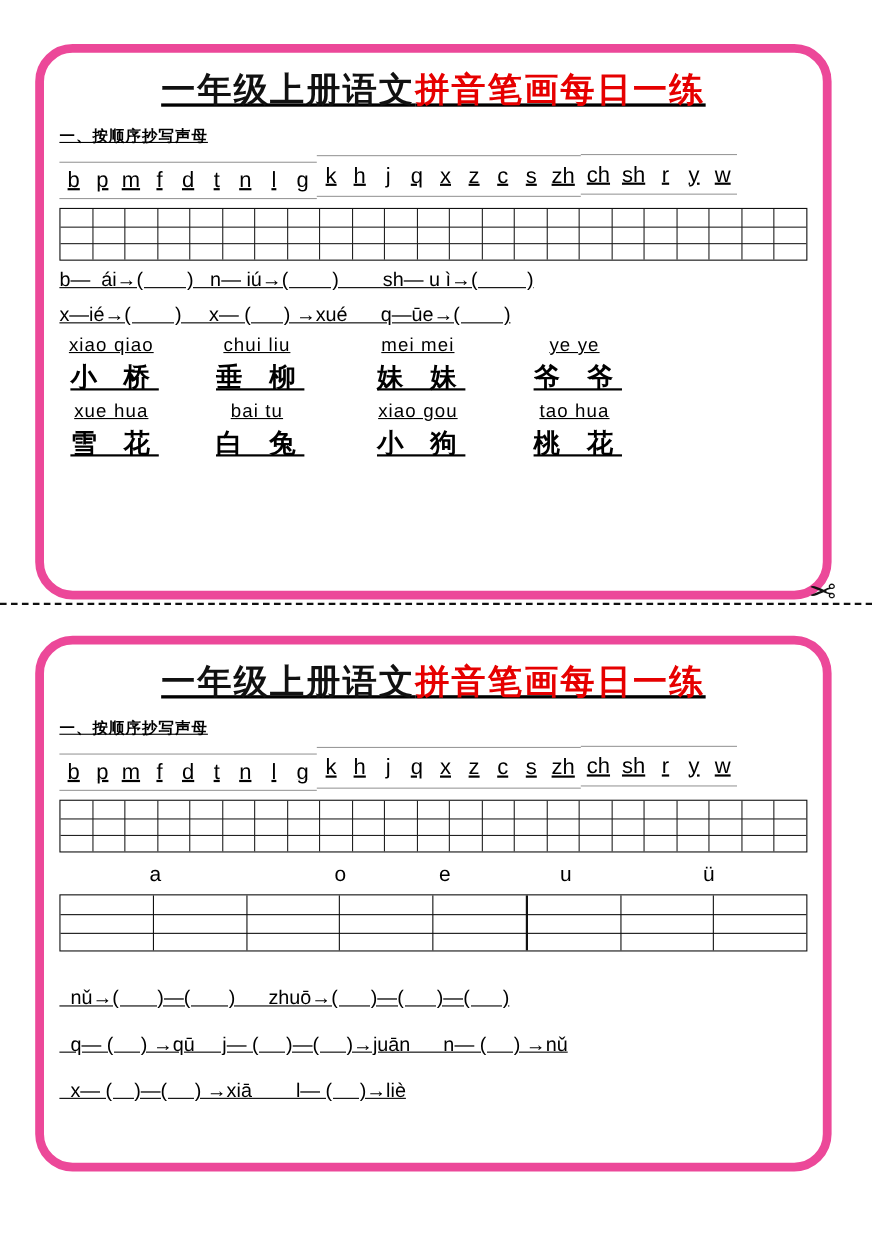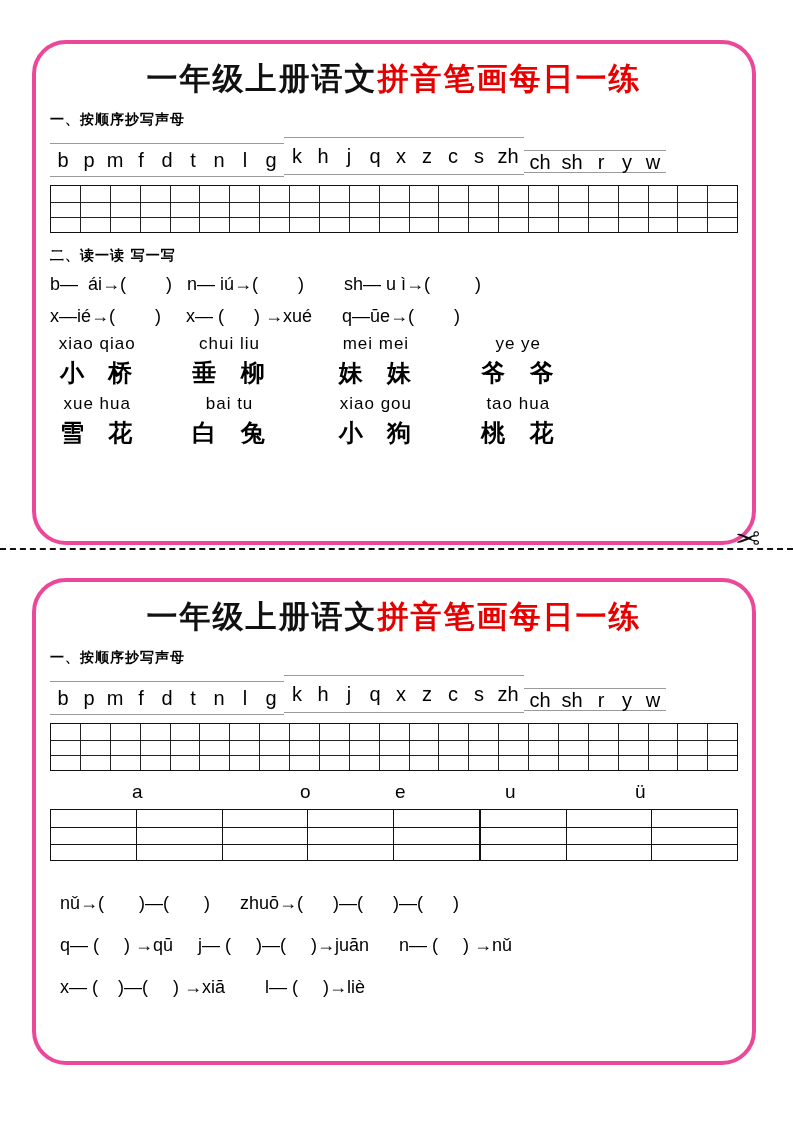--- a/index.html
+++ b/index.html
@@ -21,24 +21,25 @@
     position: absolute;
     left: 0;
     top: 0;
     width: 793px;
     height: 1121px;
   }
 
   
   .card {
     position: absolute;
-    border: 4px solid #ec4899;
+    border: 8px solid #ec4899;
     border-radius: 34px;
     box-sizing: border-box;
     background: #fff;
+    text-decoration: underline;
   }
   .card-top {
     left: 32px;
     top: 40px;
     width: 724px;
     height: 505px;
   }
   .card-bottom {
     left: 32px;
     top: 578px;
@@ -79,21 +80,21 @@
   }
   .ini-group {
     display: flex;
     border-top: 1.5px solid #9a9a9a;
     border-bottom: 1.5px solid #9a9a9a;
     align-items: center;
     box-sizing: border-box;
   }
   .ini-group.g1 { height: 34px; }
   .ini-group.g2 { height: 38px; margin-bottom: 2px; }
-  .ini-group.g3 { height: 23px; margin-bottom: 4px; }
+  .ini-group.g3 { height: 37px; margin-bottom: 4px; }
   .ini-cell {
     font-size: 20px;
     font-family: "Liberation Sans", sans-serif;
     text-align: center;
     line-height: 1;
     padding: 0 1px;
   }
 
   
   .tiangrid {
@@ -273,21 +274,20 @@
         <div class="col"></div>
         <div class="col"></div>
         <div class="col"></div>
         <div class="col"></div>
         <div class="col"></div>
         <div class="col"></div>
         <div class="col"></div>
         <div class="col"></div>
       </div>
 
-    <div class="sec-head">二、读一读 写一写</div>
     <div class="ex-line">b—  ái→(        )   n— iú→(        )        sh— u ì→(         )</div>
     <div class="ex-line">x—ié→(        )     x— (      ) →xué      q—ūe→(        )</div>
 
 
     <div class="tone-row"><div class="tone-item"><div class="tone-py">xiao qiao</div><div class="tone-hz">小 桥</div></div><div class="tone-item" style="margin-left: 46px;"><div class="tone-py">chui liu</div><div class="tone-hz">垂 柳</div></div><div class="tone-item" style="margin-left: 60px;"><div class="tone-py">mei mei</div><div class="tone-hz">妹 妹</div></div><div class="tone-item" style="margin-left: 56px;"><div class="tone-py">ye ye</div><div class="tone-hz">爷 爷</div></div></div>
     <div class="tone-row"><div class="tone-item"><div class="tone-py">xue hua</div><div class="tone-hz">雪 花</div></div><div class="tone-item" style="margin-left: 46px;"><div class="tone-py">bai tu</div><div class="tone-hz">白 兔</div></div><div class="tone-item" style="margin-left: 60px;"><div class="tone-py">xiao gou</div><div class="tone-hz">小 狗</div></div><div class="tone-item" style="margin-left: 56px;"><div class="tone-py">tao hua</div><div class="tone-hz">桃 花</div></div></div>
   </div>
 
   <div class="cutline"></div>
   <div class="scissors">✂</div>

